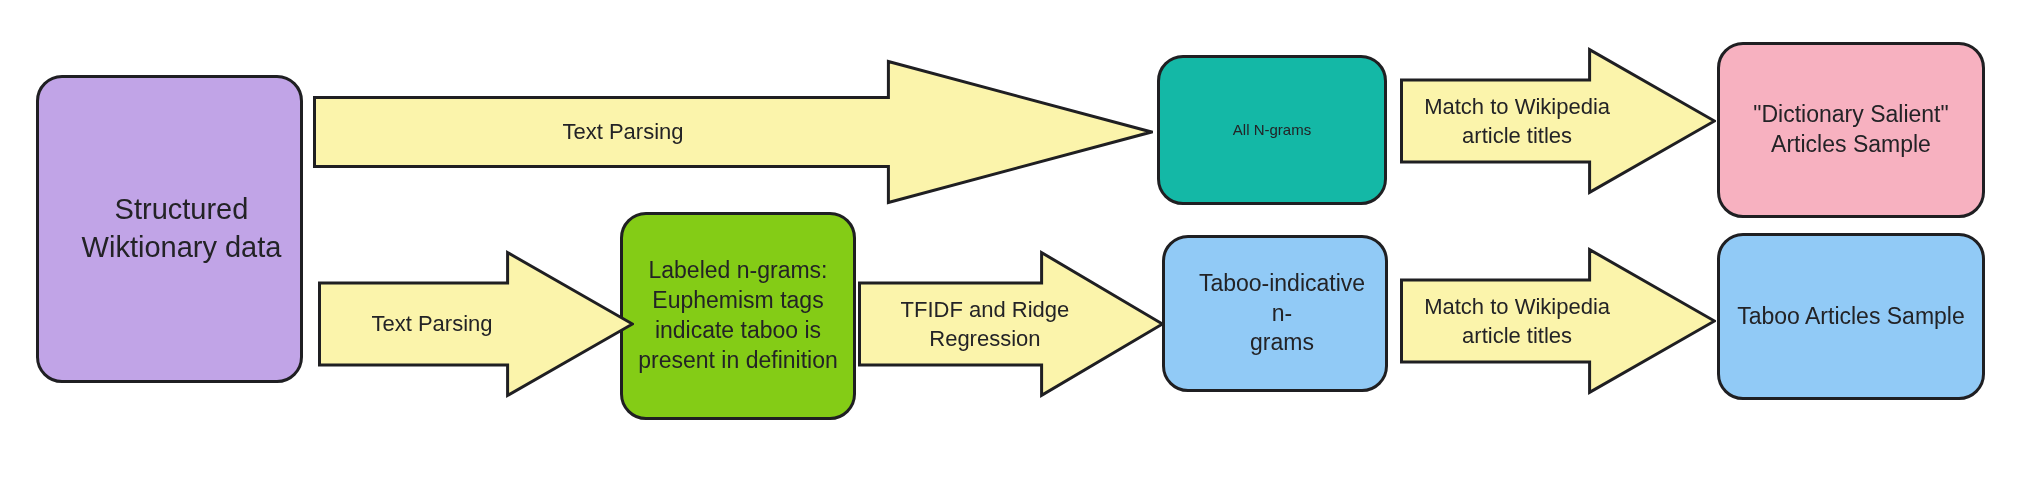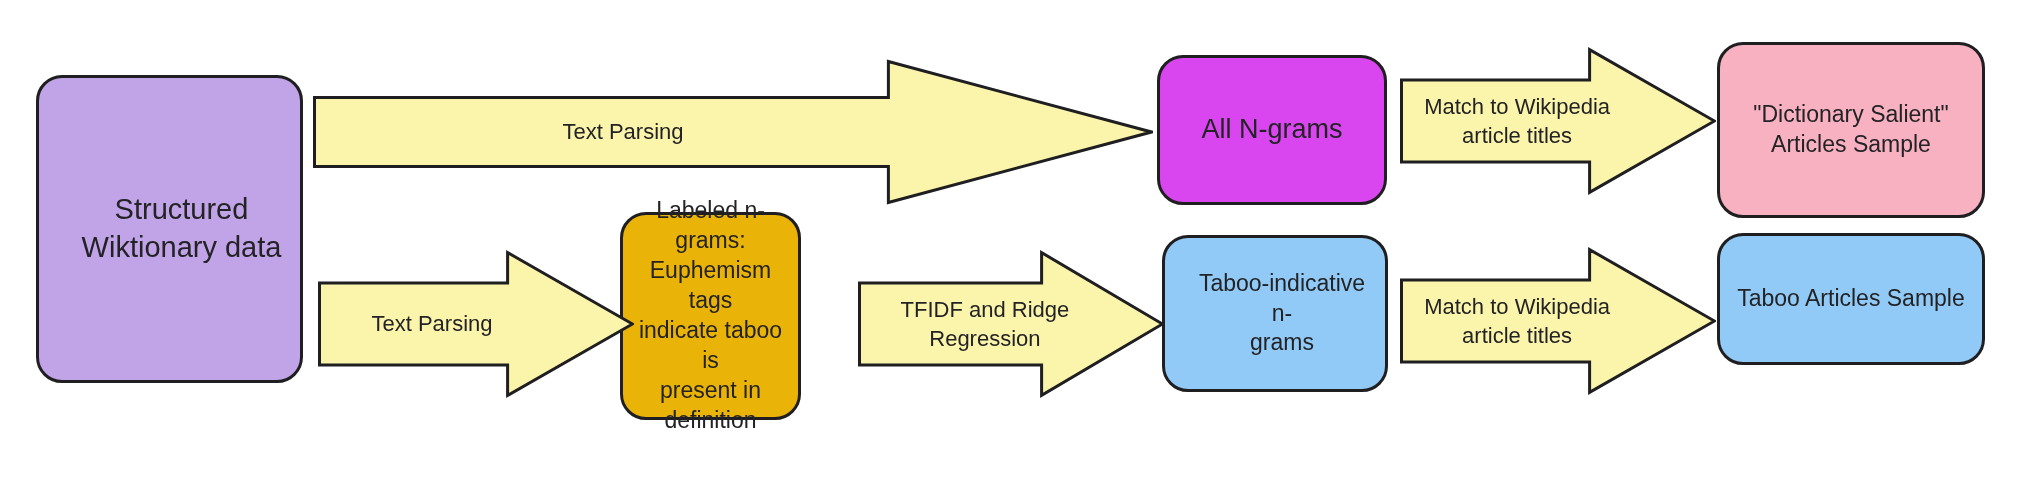--- a/index.html
+++ b/index.html
@@ -64,30 +64,30 @@
     white-space: pre-line;
     pointer-events: none;
   }
 </style>
 </head>
 <body>
 
 <div id="canvas" style="width: 2026px; height: 493px; background: rgb(255, 255, 255);">
     <div class="node purple" style="left: 36px; top: 75px; width: 267px; height: 308px; font-size: 29px; background: rgb(193, 164, 231); border-color: rgb(31, 31, 34); color: rgb(35, 35, 38);"><span class="node-label">Structured
 Wiktionary data</span></div>
-    <div class="node pink" style="left: 1157px; top: 55px; width: 230px; height: 150px; font-size: 27px; background: #d946ef; border-color: rgb(31, 31, 34); color: rgb(35, 35, 38);"><span class="node-label">All N-grams</span></div>
+    <div class="node pink" style="left: 1157px; top: 55px; width: 230px; height: 150px; font-size: 15px; background: #14b8a6; border-color: rgb(31, 31, 34); color: rgb(35, 35, 38);"><span class="node-label">All N-grams</span></div>
     <div class="node pink" style="left: 1717px; top: 42px; width: 268px; height: 176px; font-size: 23px; background: rgb(247, 177, 192); border-color: rgb(31, 31, 34); color: rgb(35, 35, 38);"><span class="node-label">"Dictionary Salient"
 Articles Sample</span></div>
-    <div class="node blue" style="left: 620px; top: 212px; width: 181px; height: 208px; font-size: 23px; background: #eab308; border-color: rgb(31, 31, 34); color: rgb(35, 35, 38);"><span class="node-label">Labeled n-grams:
+    <div class="node blue" style="left: 620px; top: 212px; width: 236px; height: 208px; font-size: 23px; background: #84cc16; border-color: rgb(31, 31, 34); color: rgb(35, 35, 38);"><span class="node-label">Labeled n-grams:
 Euphemism tags
 indicate taboo is
 present in definition</span></div>
     <div class="node blue" style="left: 1162px; top: 235px; width: 226px; height: 157px; font-size: 23px; background: rgb(145, 202, 246); border-color: rgb(31, 31, 34); color: rgb(35, 35, 38); padding-left: 24px;"><span class="node-label">Taboo-indicative n-
 grams</span></div>
-    <div class="node blue" style="left: 1717px; top: 233px; width: 268px; height: 132px; font-size: 23px; background: rgb(145, 202, 246); border-color: rgb(31, 31, 34); color: rgb(35, 35, 38);"><span class="node-label">Taboo Articles Sample</span></div>
+    <div class="node blue" style="left: 1717px; top: 233px; width: 268px; height: 167px; font-size: 23px; background: rgb(145, 202, 246); border-color: rgb(31, 31, 34); color: rgb(35, 35, 38);"><span class="node-label">Taboo Articles Sample</span></div>
     <div class="arrow" style="left: 313px; top: 57px; width: 840px; height: 150px;">
       <svg viewBox="0 0 840 150" preserveAspectRatio="none">
         <polygon points="1.5,40.5 575.4,40.5 575.4,4.5 838.5,75.0 575.4,145.5 575.4,109.5 1.5,109.5" fill="#fbf4ab" stroke="#1f1f22" stroke-width="3" stroke-linejoin="miter"></polygon>
       </svg>
       <div class="arrow-label" style="font-size: 22px; color: rgb(35, 35, 38); justify-content: flex-start; padding-left: 0px;"><span style="display: block; width: 100%; text-align: center; white-space: pre-line; transform: translateX(-126px);">Text Parsing</span></div>
     </div>
     <div class="arrow" style="left: 1400px; top: 45px; width: 316px; height: 152px;">
       <svg viewBox="0 0 316 152" preserveAspectRatio="none">
         <polygon points="1.5,35.0 189.6,35.0 189.6,4.6 314.5,76.0 189.6,147.4 189.6,117.0 1.5,117.0" fill="#fbf4ab" stroke="#1f1f22" stroke-width="3" stroke-linejoin="miter"></polygon>
       </svg>

